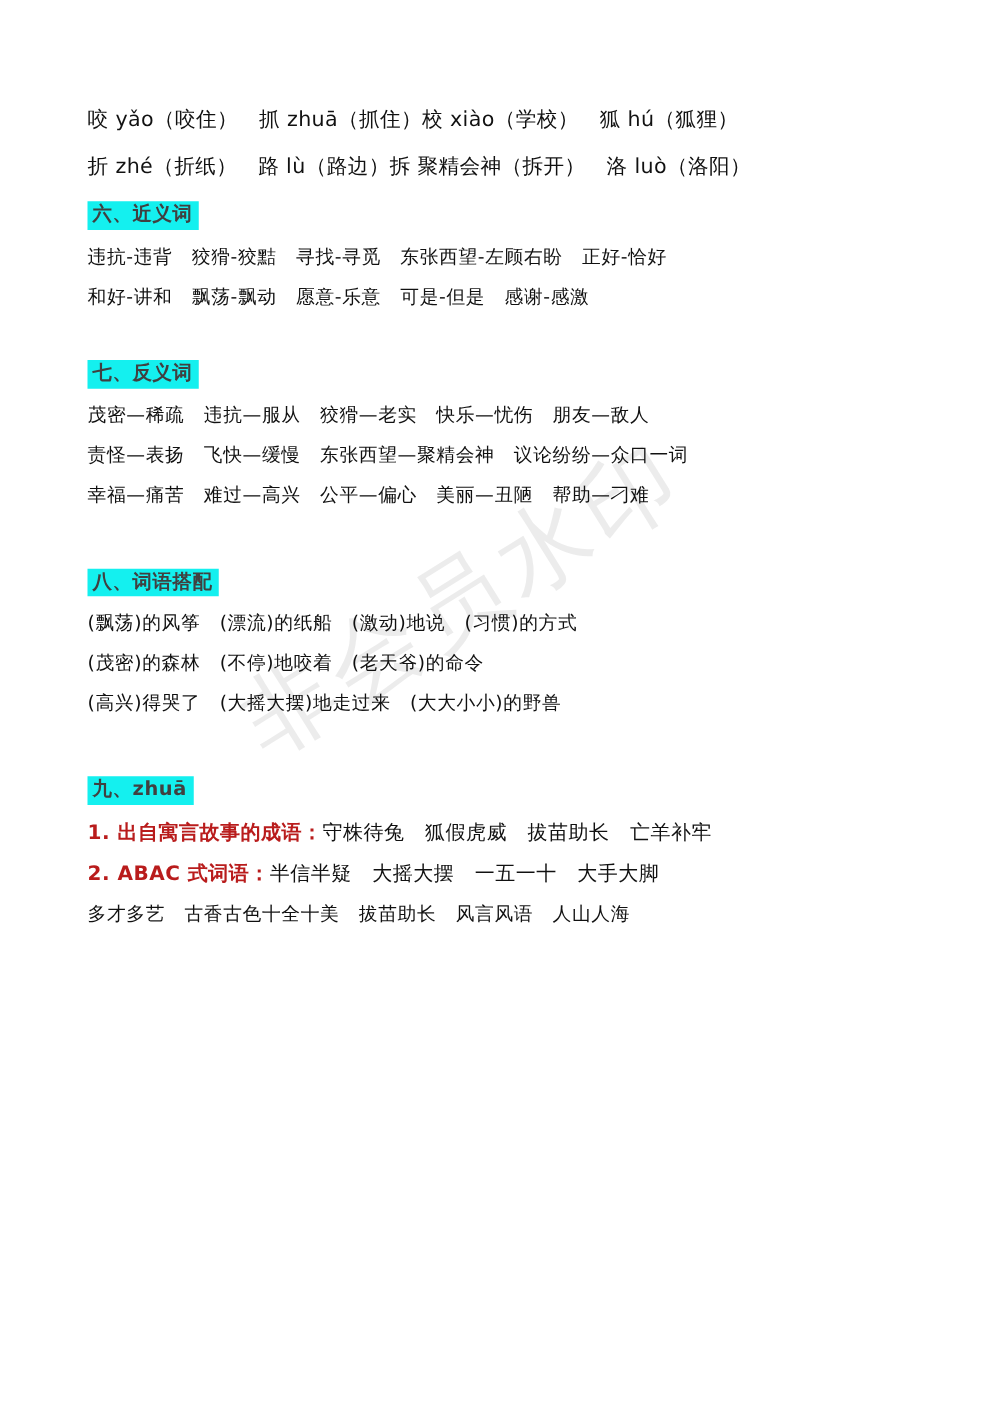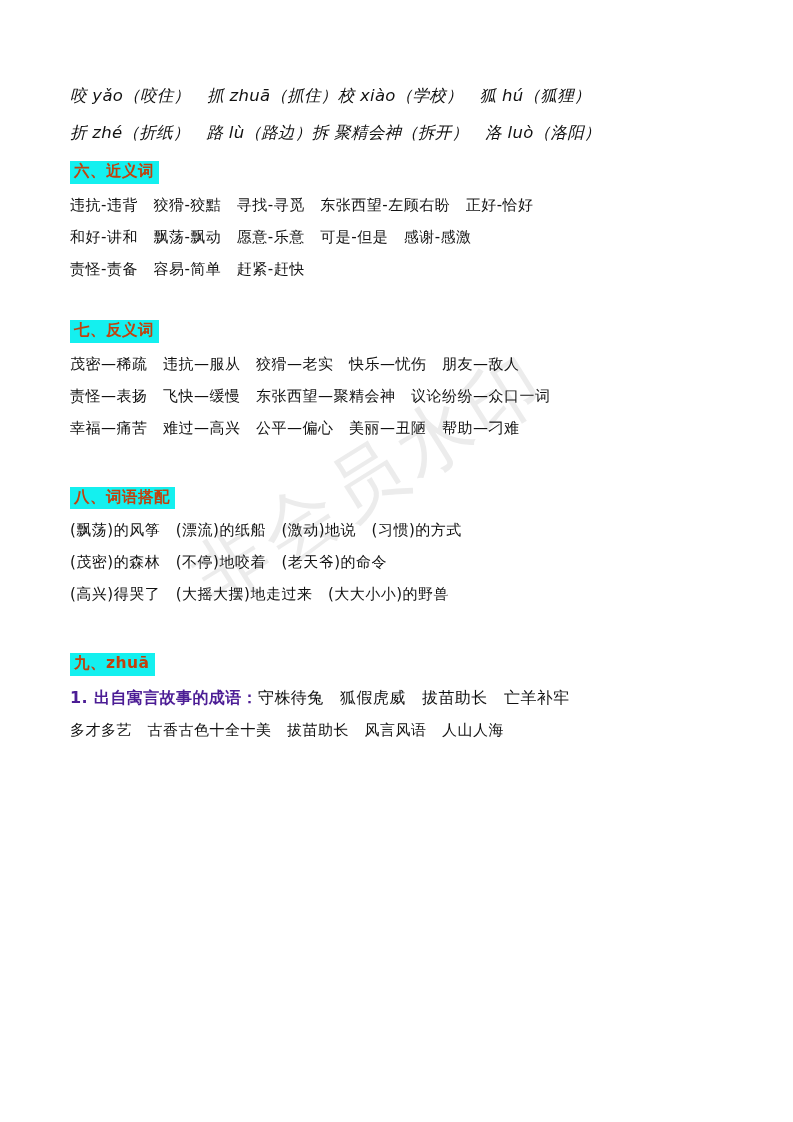--- a/index.html
+++ b/index.html
@@ -42,37 +42,36 @@
     margin: 0 0 17px 0;
     white-space: nowrap;
     letter-spacing: 0.5px;
   }
   .pinyin-line {
     font-size: 16.5px;
     line-height: 1.0;
     margin: 0 0 20px 0;
     white-space: nowrap;
     letter-spacing: 0.3px;
-    font-style: italic;
   }
   .section-head {
     display: inline-block;
     background: #14f0ef;
-    color: #c2410c;
+    color: #404040;
     font-weight: bold;
     font-size: 15.5px;
     padding: 2px 5px 3px 4px;
     margin: 0 0 14px 0;
     line-height: 1.15;
     letter-spacing: 0.5px;
   }
   .gap-md { height: 26px; }
   .gap-lg { height: 34px; }
   .sub-label {
-    color: #4c1d95;
+    color: #b91c1c;
     font-weight: bold;
   }
   .sub-line {
     font-size: 16px;
     line-height: 1.0;
     margin: 0 0 17px 0;
     white-space: nowrap;
     letter-spacing: 0.4px;
   }
 </style>
@@ -85,21 +84,20 @@
 
   <div class="content">
 
     <div class="pinyin-line">咬 yǎo（咬住）　抓 zhuā（抓住）校 xiào（学校）　狐 hú（狐狸）</div>
     <div class="pinyin-line">折 zhé（折纸）　路 lù（路边）拆 聚精会神（拆开）　洛 luò（洛阳）</div>
 
     
     <div class="section-head">六、近义词</div>
     <div class="line">违抗-违背　狡猾-狡黠　寻找-寻觅　东张西望-左顾右盼　正好-恰好</div>
     <div class="line">和好-讲和　飘荡-飘动　愿意-乐意　可是-但是　感谢-感激</div>
-    <div class="line">责怪-责备　容易-简单　赶紧-赶快</div>
 
     <div class="gap-md"></div>
 
     
     <div class="section-head">七、反义词</div>
     <div class="line">茂密—稀疏　违抗—服从　狡猾—老实　快乐—忧伤　朋友—敌人</div>
     <div class="line">责怪—表扬　飞快—缓慢　东张西望—聚精会神　议论纷纷—众口一词</div>
     <div class="line">幸福—痛苦　难过—高兴　公平—偏心　美丽—丑陋　帮助—刁难</div>
 
     <div class="gap-lg"></div>
@@ -112,16 +110,19 @@
 
     <div class="gap-lg"></div>
 
     
     <div class="section-head">九、zhuā</div>
 
     <div class="sub-line">
       <span class="sub-label">1. 出自寓言故事的成语：</span><span>守株待兔　狐假虎威　拔苗助长　亡羊补牢</span>
     </div>
 
+    <div class="sub-line">
+      <span class="sub-label">2. ABAC 式词语：</span><span>半信半疑　大摇大摆　一五一十　大手大脚</span>
+    </div>
     <div class="line">多才多艺　古香古色十全十美　拔苗助长　风言风语　人山人海</div>
 
   </div>
 </div>
 
 </body></html>

